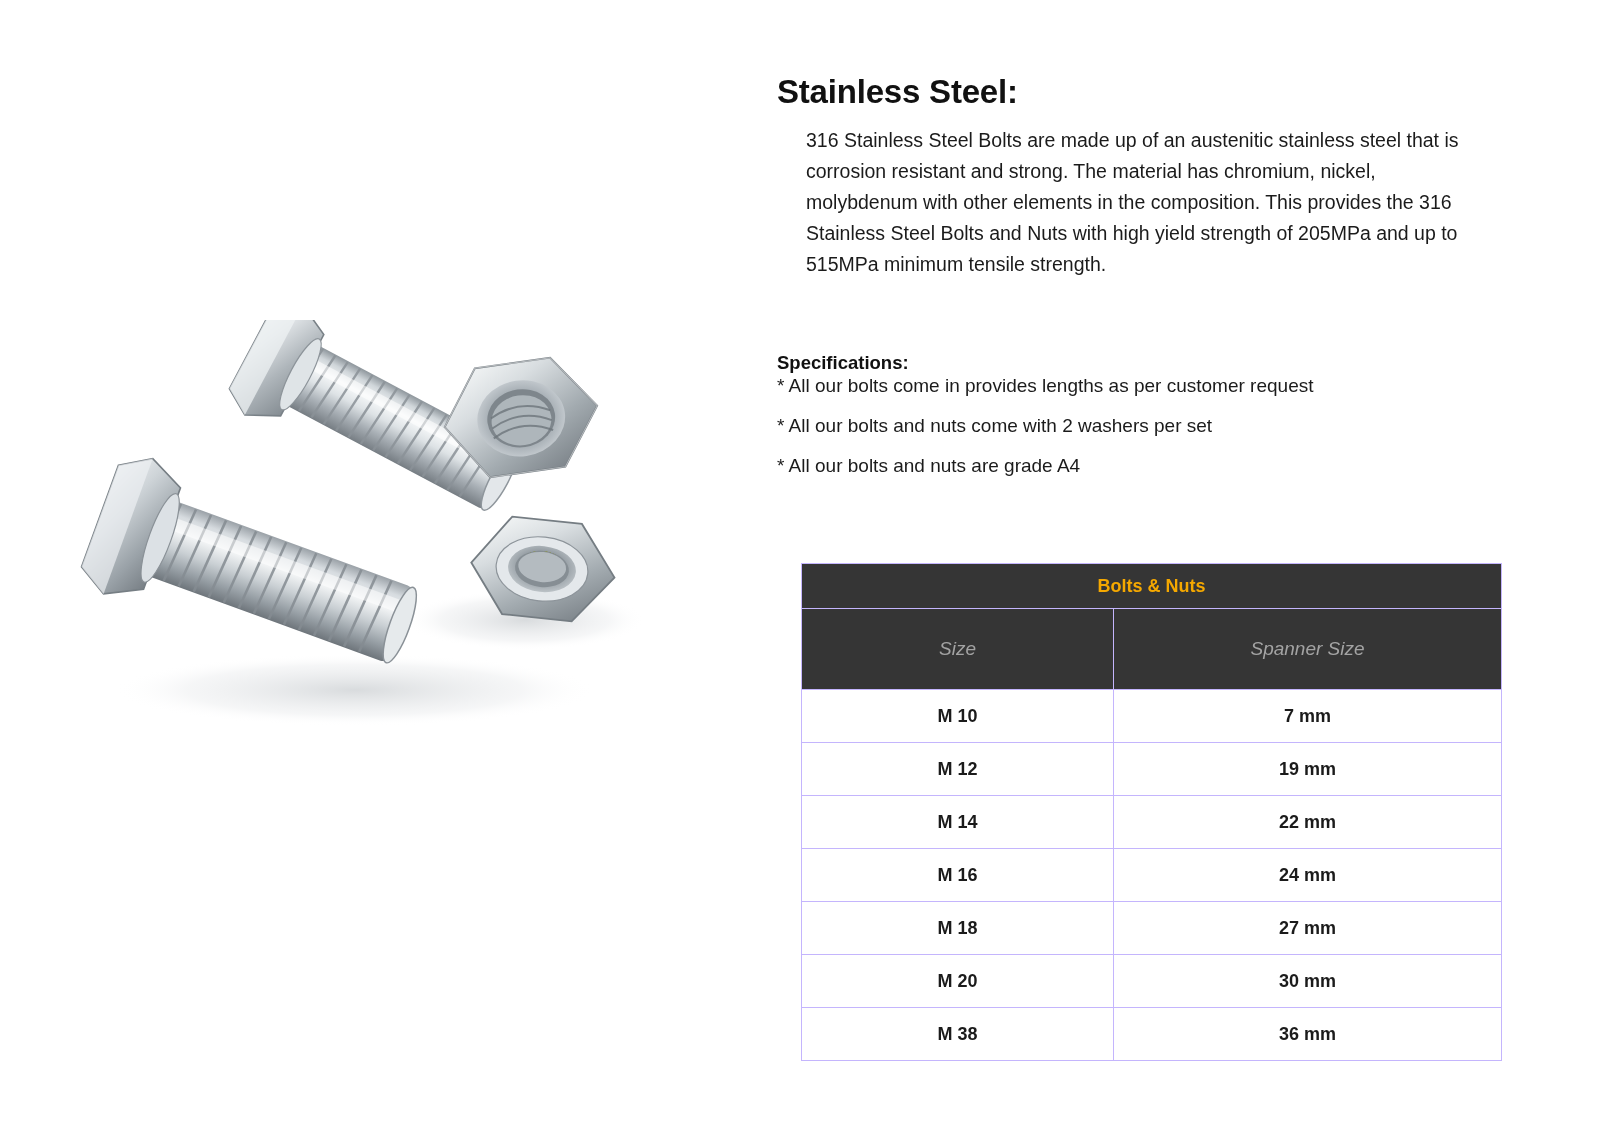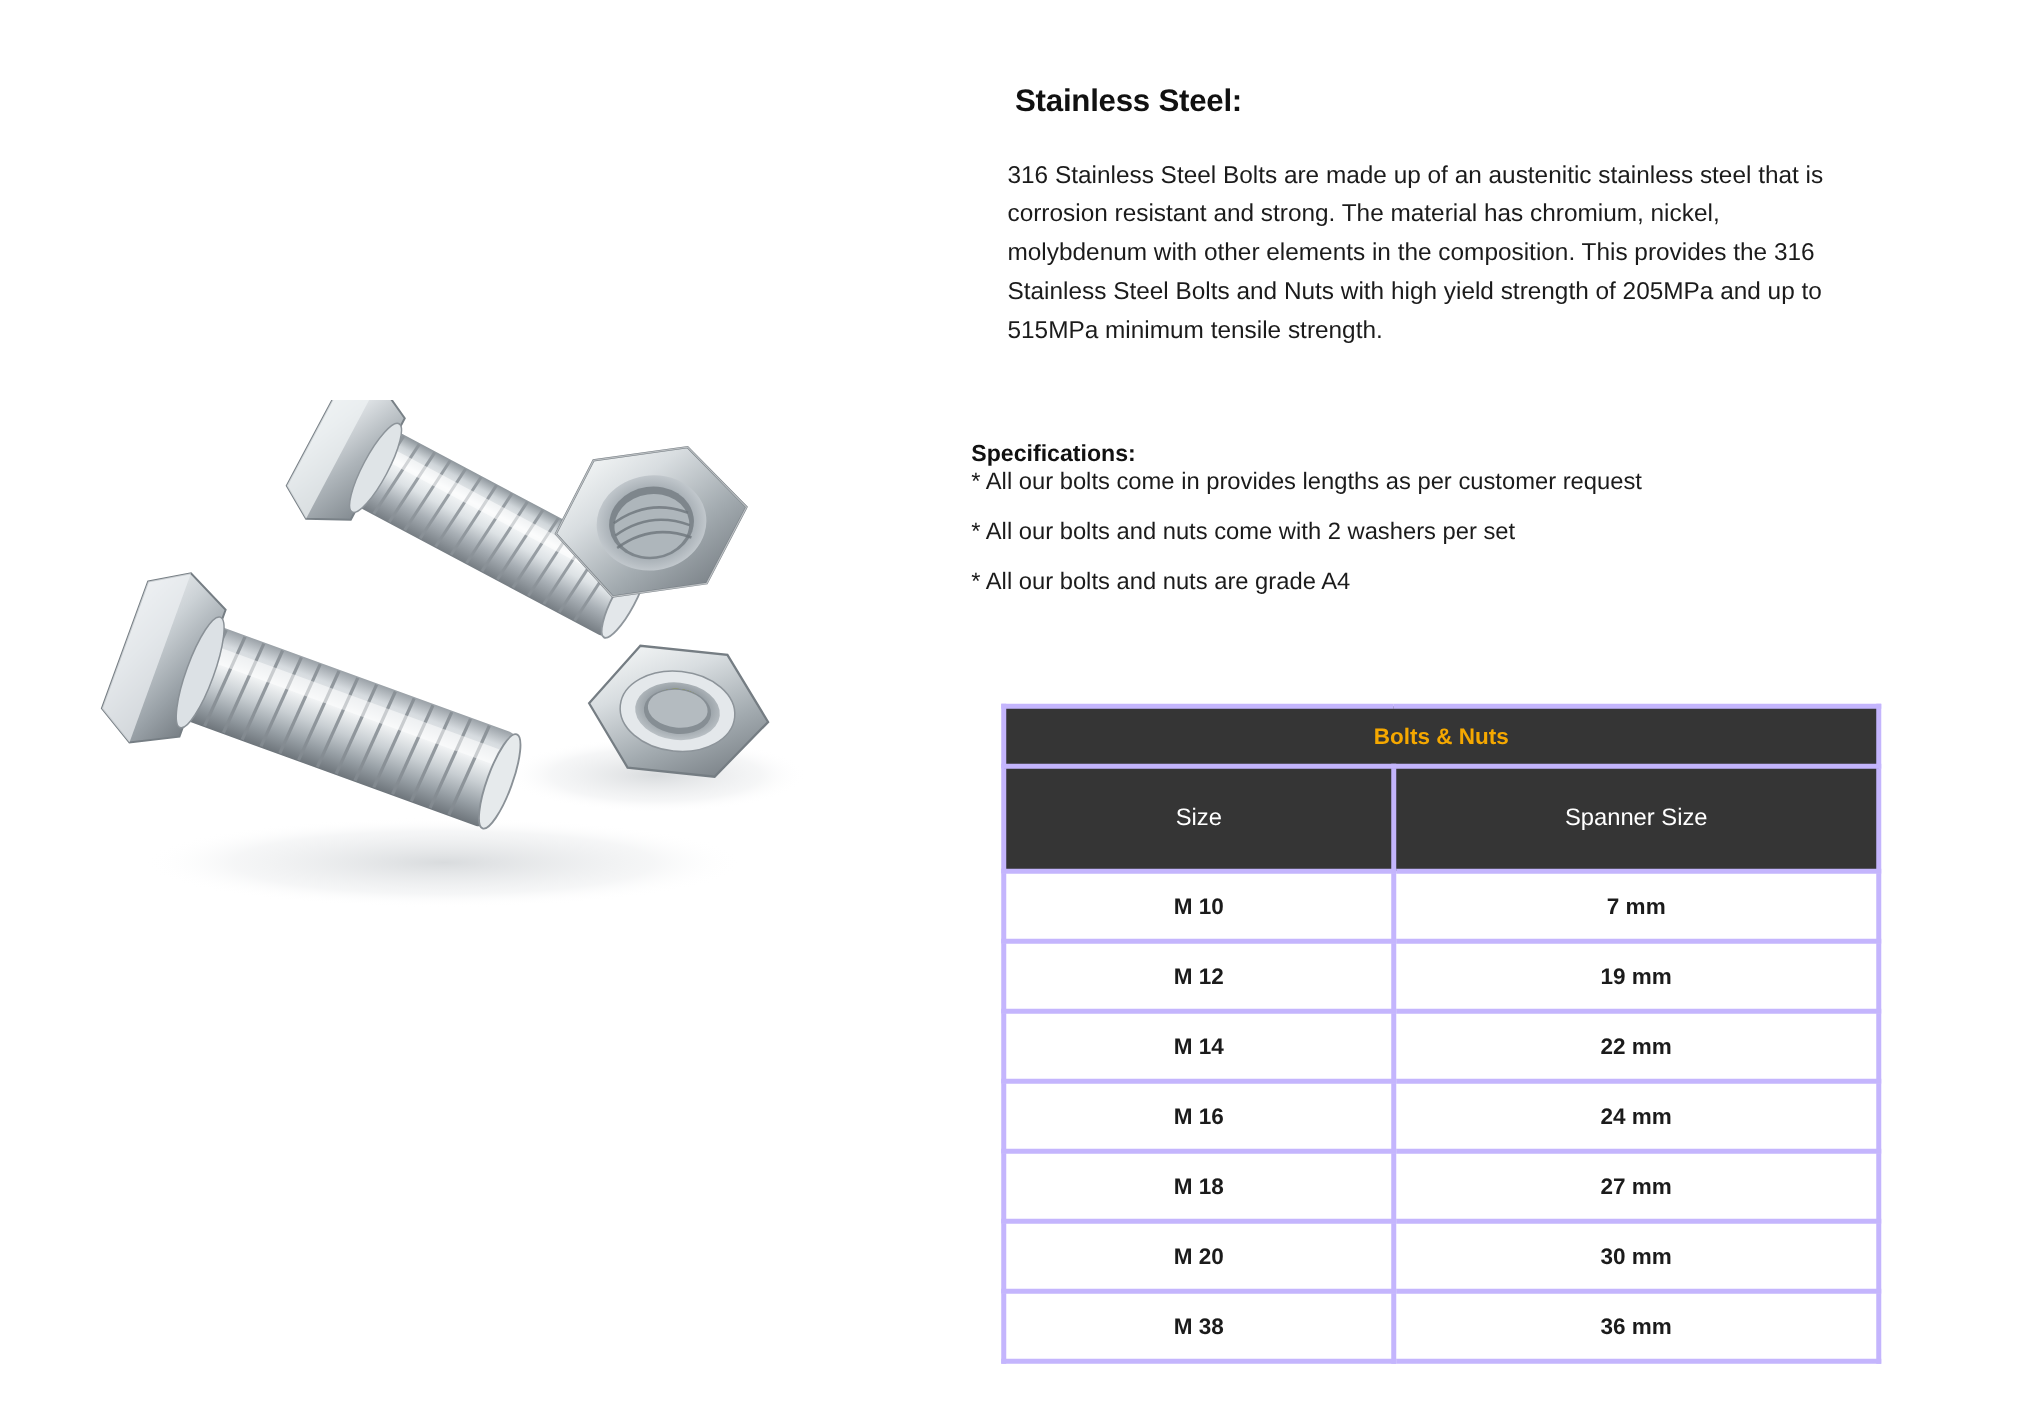--- a/index.html
+++ b/index.html
@@ -50,25 +50,24 @@
     left: 777px;
     top: 0;
     width: 800px;
     height: 1121px;
   }
 
   .section-title {
     position: absolute;
     left: 0;
     top: 46px;
-    font-size: 25px;
+    font-size: 33px;
     font-weight: 700;
     letter-spacing: -0.2px;
     color: #111111;
-    margin-left: 35px;
   }
 
   .intro-paragraph {
     position: absolute;
     left: 0;
     top: 105px;
     width: 685px;
     font-size: 19.5px;
     line-height: 31px;
     color: #1b1b1b;
@@ -111,39 +110,40 @@
   table.spec-table {
     width: 700px;
     border-collapse: collapse;
     table-layout: fixed;
   }
   table.spec-table col.c1 { width: 312px; }
   table.spec-table col.c2 { width: 388px; }
 
   table.spec-table th,
   table.spec-table td {
-    border: 4px solid #c4b5fd;
+    border: 1px solid #c4b5fd;
     text-align: center;
     vertical-align: middle;
   }
 
   .table-title-cell {
     background: #353535;
     color: #f5a800;
     font-size: 18px;
     font-weight: 700;
     height: 42px;
     border-color: #1a1a1a;
   }
   .table-head-cell {
     background: #353535;
-    color: #ffffff;
+    color: #a3a3a3;
     font-size: 19px;
     font-weight: 400;
     height: 78px;
+    font-style: italic;
   }
   .table-body-cell {
     background: #ffffff;
     color: #1b1b1b;
     font-size: 18px;
     height: 50px;
     font-weight: 700;
   }
 </style>
 </head>

